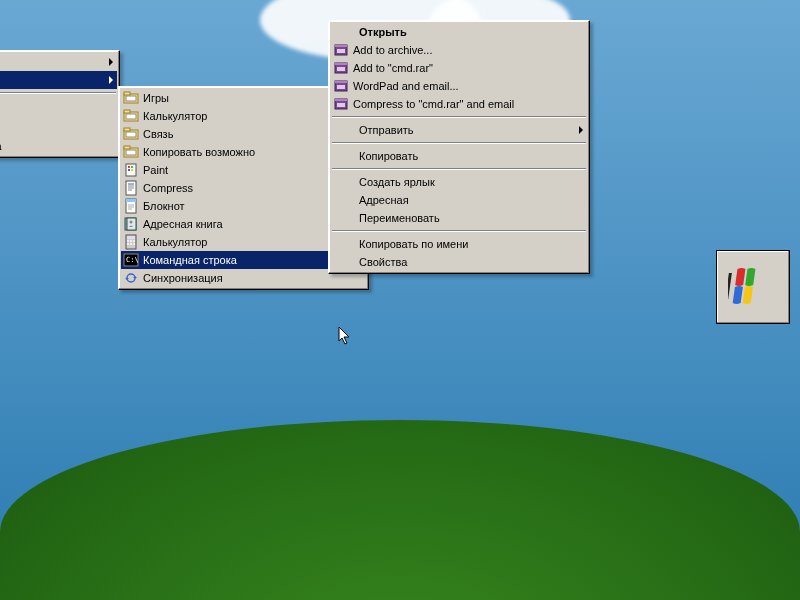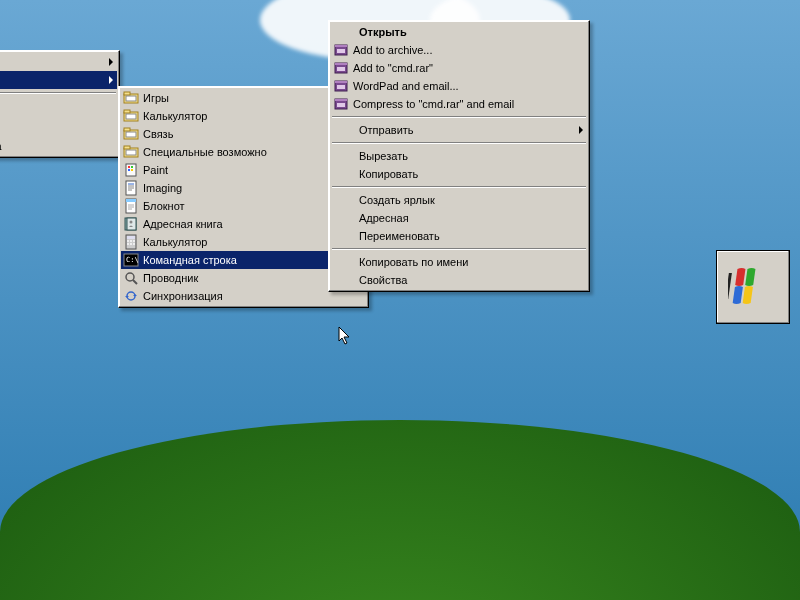--- a/index.html
+++ b/index.html
@@ -110,21 +110,21 @@
     <span class="arrow"></span>
   </div>
   <div class="menu-item">
     <span class="ico">
         <svg viewBox="0 0 16 16">
           <rect x="1" y="4" width="14" height="9" fill="#f5e08b" stroke="#a08020"></rect>
           <rect x="1" y="2" width="6" height="3" fill="#f5e08b" stroke="#a08020"></rect>
           <rect x="3" y="6" width="10" height="5" fill="#fff" stroke="#888"></rect>
         </svg>
       </span>
-    <span class="lbl">Специальные возможно</span>
+    <span class="lbl">Копировать возможно</span>
     <span class="arrow"></span>
   </div>
   <div class="menu-item">
     <span class="ico">
         <svg viewBox="0 0 16 16">
           <rect x="3" y="2" width="10" height="12" fill="#fafafa" stroke="#555"></rect>
           <rect x="5" y="4" width="2" height="2" fill="#f33"></rect>
           <rect x="8" y="4" width="2" height="2" fill="#3c3"></rect>
           <rect x="5" y="7" width="2" height="2" fill="#36f"></rect>
           <rect x="8" y="7" width="2" height="2" fill="#fc0"></rect>
@@ -135,21 +135,21 @@
   <div class="menu-item">
     <span class="ico">
         <svg viewBox="0 0 16 16">
           <rect x="3" y="1" width="10" height="14" fill="#fff" stroke="#555"></rect>
           <line x1="5" y1="4" x2="11" y2="4" stroke="#36c"></line>
           <line x1="5" y1="6" x2="11" y2="6" stroke="#888"></line>
           <line x1="5" y1="8" x2="11" y2="8" stroke="#888"></line>
           <line x1="5" y1="10" x2="9" y2="10" stroke="#888"></line>
         </svg>
       </span>
-    <span class="lbl">Imaging</span>
+    <span class="lbl">Compress</span>
   </div>
   <div class="menu-item">
     <span class="ico">
         <svg viewBox="0 0 16 16">
           <rect x="3" y="1" width="10" height="14" fill="#fff" stroke="#555"></rect>
           <rect x="3" y="1" width="10" height="3" fill="#8cf"></rect>
           <line x1="5" y1="7" x2="11" y2="7" stroke="#aaa"></line>
           <line x1="5" y1="9" x2="11" y2="9" stroke="#aaa"></line>
           <line x1="5" y1="11" x2="9" y2="11" stroke="#aaa"></line>
         </svg>
@@ -187,29 +187,20 @@
         <svg viewBox="0 0 16 16">
           <rect x="1" y="2" width="14" height="12" fill="#000" stroke="#888"></rect>
           <text x="3" y="10" font-size="7" fill="#fff" font-family="monospace">C:\</text>
         </svg>
       </span>
     <span class="lbl">Командная строка</span>
   </div>
   <div class="menu-item">
     <span class="ico">
         <svg viewBox="0 0 16 16">
-          <circle cx="7" cy="7" r="4" fill="none" stroke="#555" stroke-width="1.5"></circle>
-          <line x1="10" y1="10" x2="14" y2="14" stroke="#555" stroke-width="2"></line>
-        </svg>
-      </span>
-    <span class="lbl">Проводник</span>
-  </div>
-  <div class="menu-item">
-    <span class="ico">
-        <svg viewBox="0 0 16 16">
           <path d="M4 8 A4 4 0 0 1 12 8" fill="none" stroke="#36c" stroke-width="1.5"></path>
           <polygon points="12,6 14,8 10,8" fill="#36c"></polygon>
           <path d="M12 8 A4 4 0 0 1 4 8" fill="none" stroke="#36c" stroke-width="1.5"></path>
           <polygon points="4,10 2,8 6,8" fill="#36c"></polygon>
         </svg>
       </span>
     <span class="lbl">Синхронизация</span>
   </div>
 </div>
 
@@ -256,23 +247,20 @@
         </svg>
       </span>
     <span class="lbl">Compress to "cmd.rar" and email</span>
   </div>
   <div class="sep"></div>
   <div class="menu-item indent">
     <span class="lbl">Отправить</span>
     <span class="arrow"></span>
   </div>
   <div class="sep"></div>
-  <div class="menu-item indent">
-    <span class="lbl">Вырезать</span>
-  </div>
   <div class="menu-item indent">
     <span class="lbl">Копировать</span>
   </div>
   <div class="sep"></div>
   <div class="menu-item indent">
     <span class="lbl">Создать ярлык</span>
   </div>
   <div class="menu-item indent">
     <span class="lbl">Адресная</span>
   </div>

